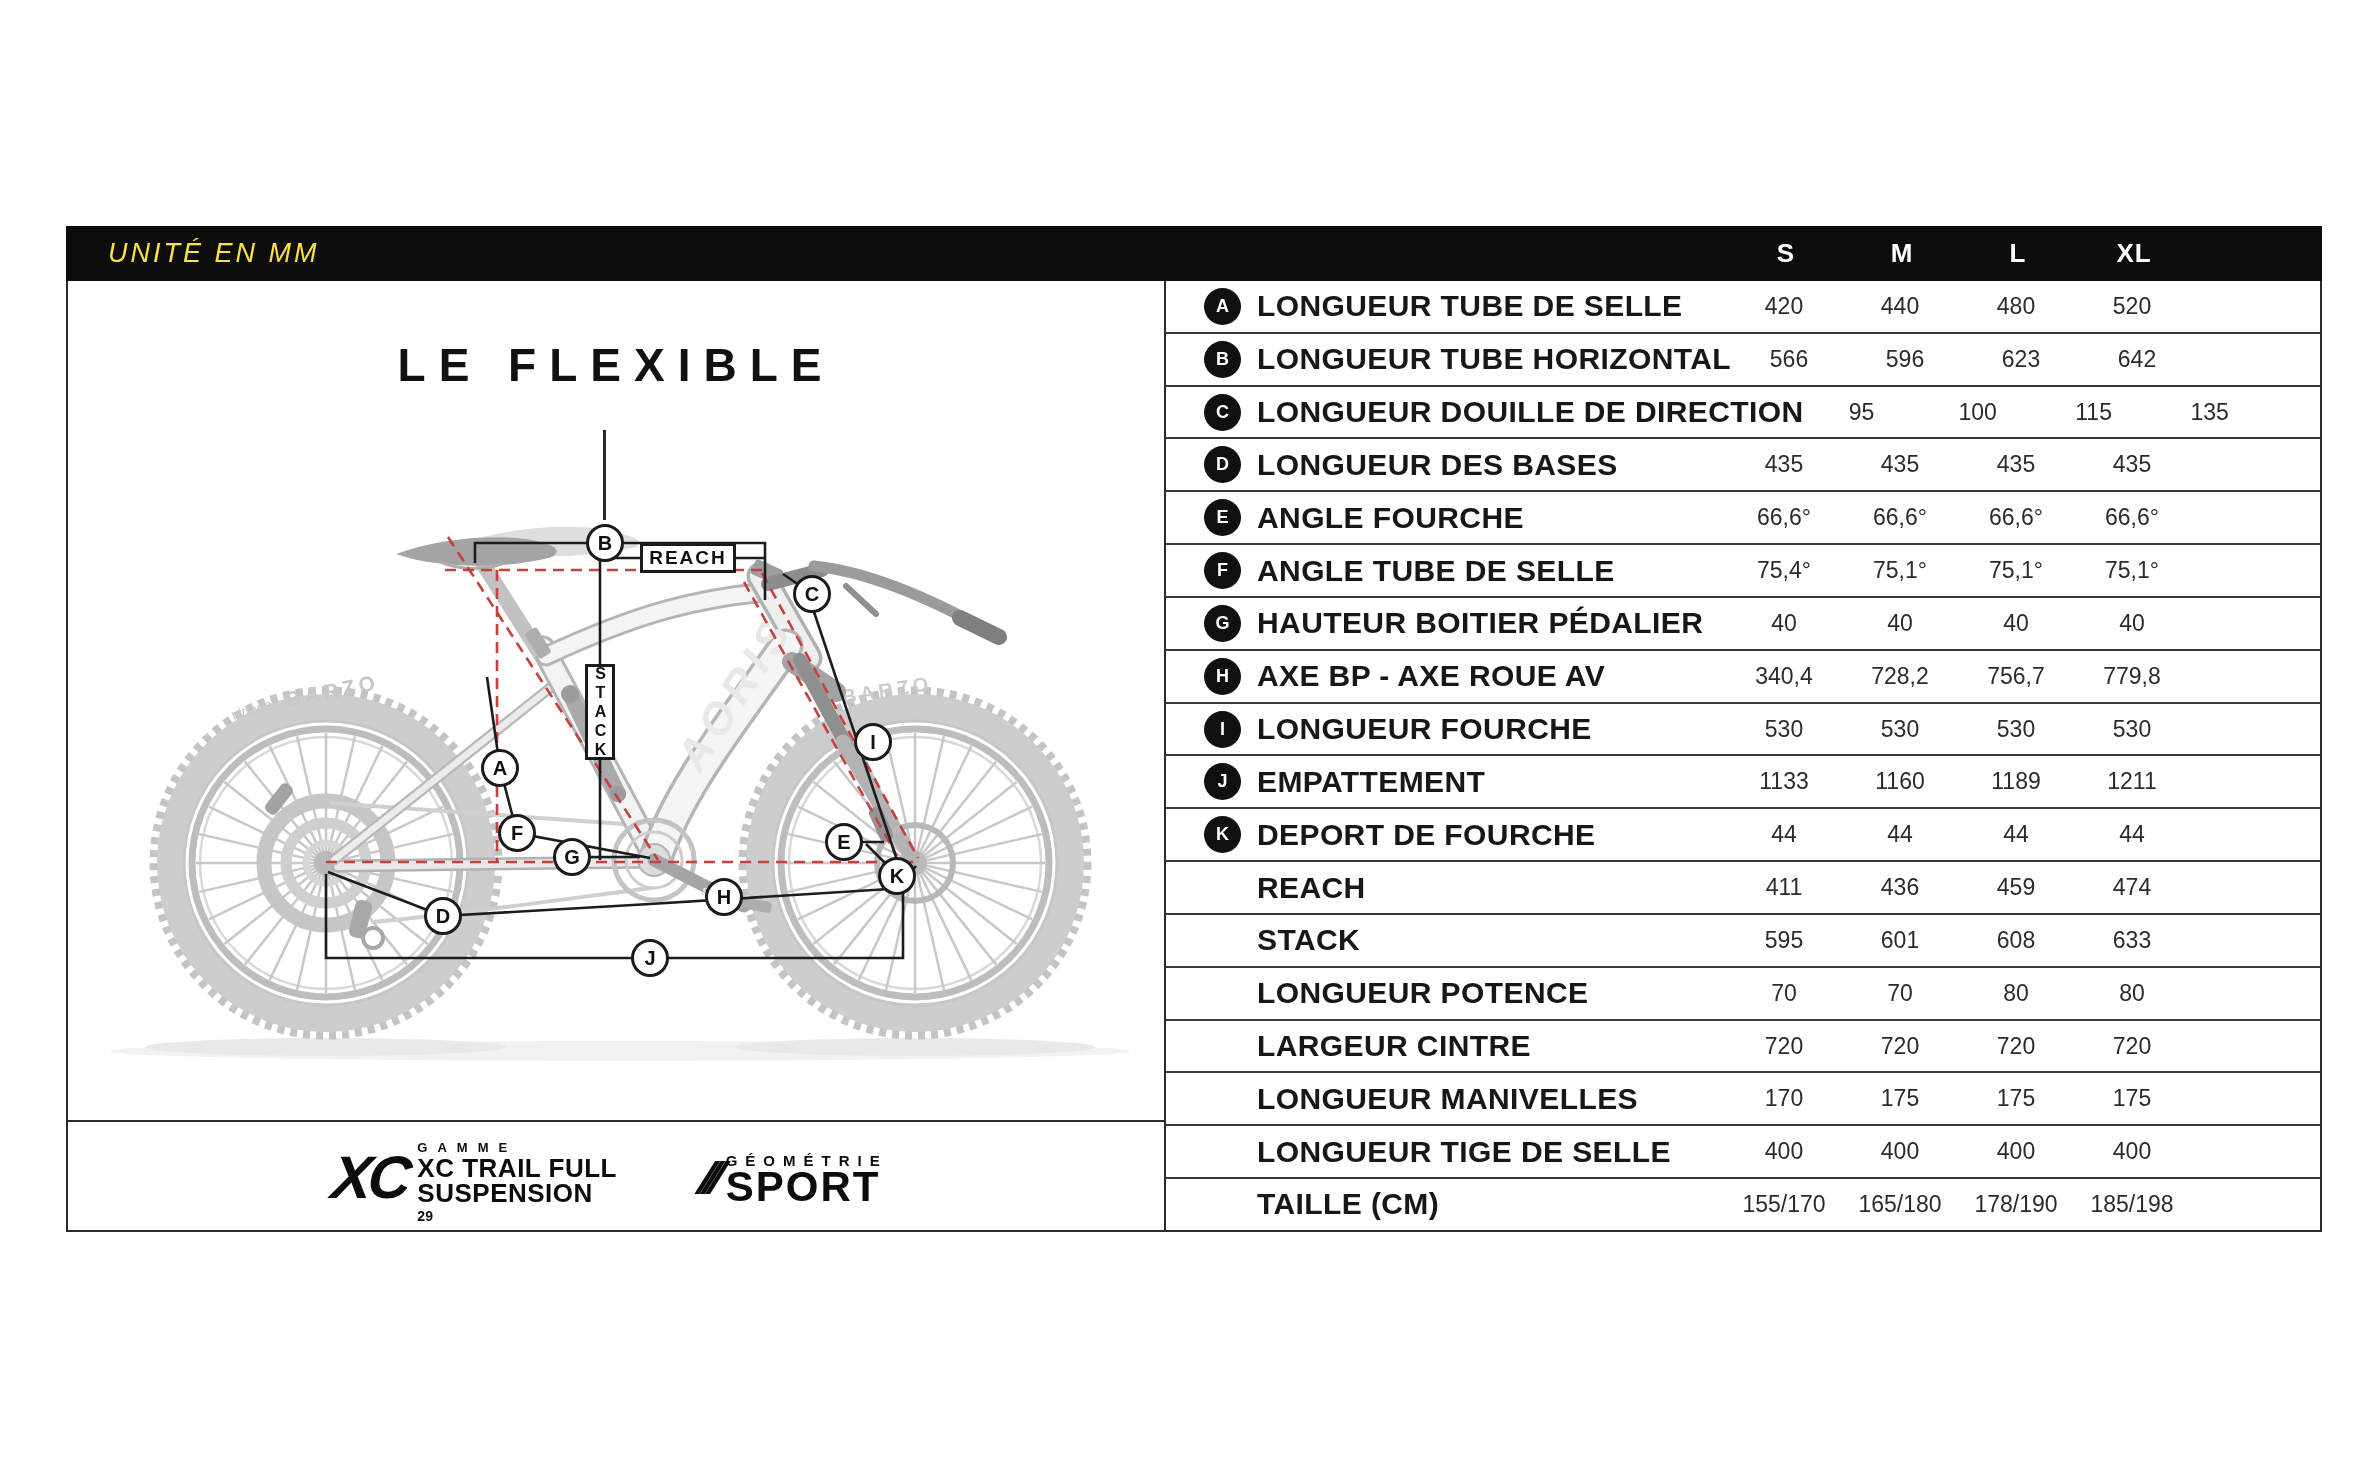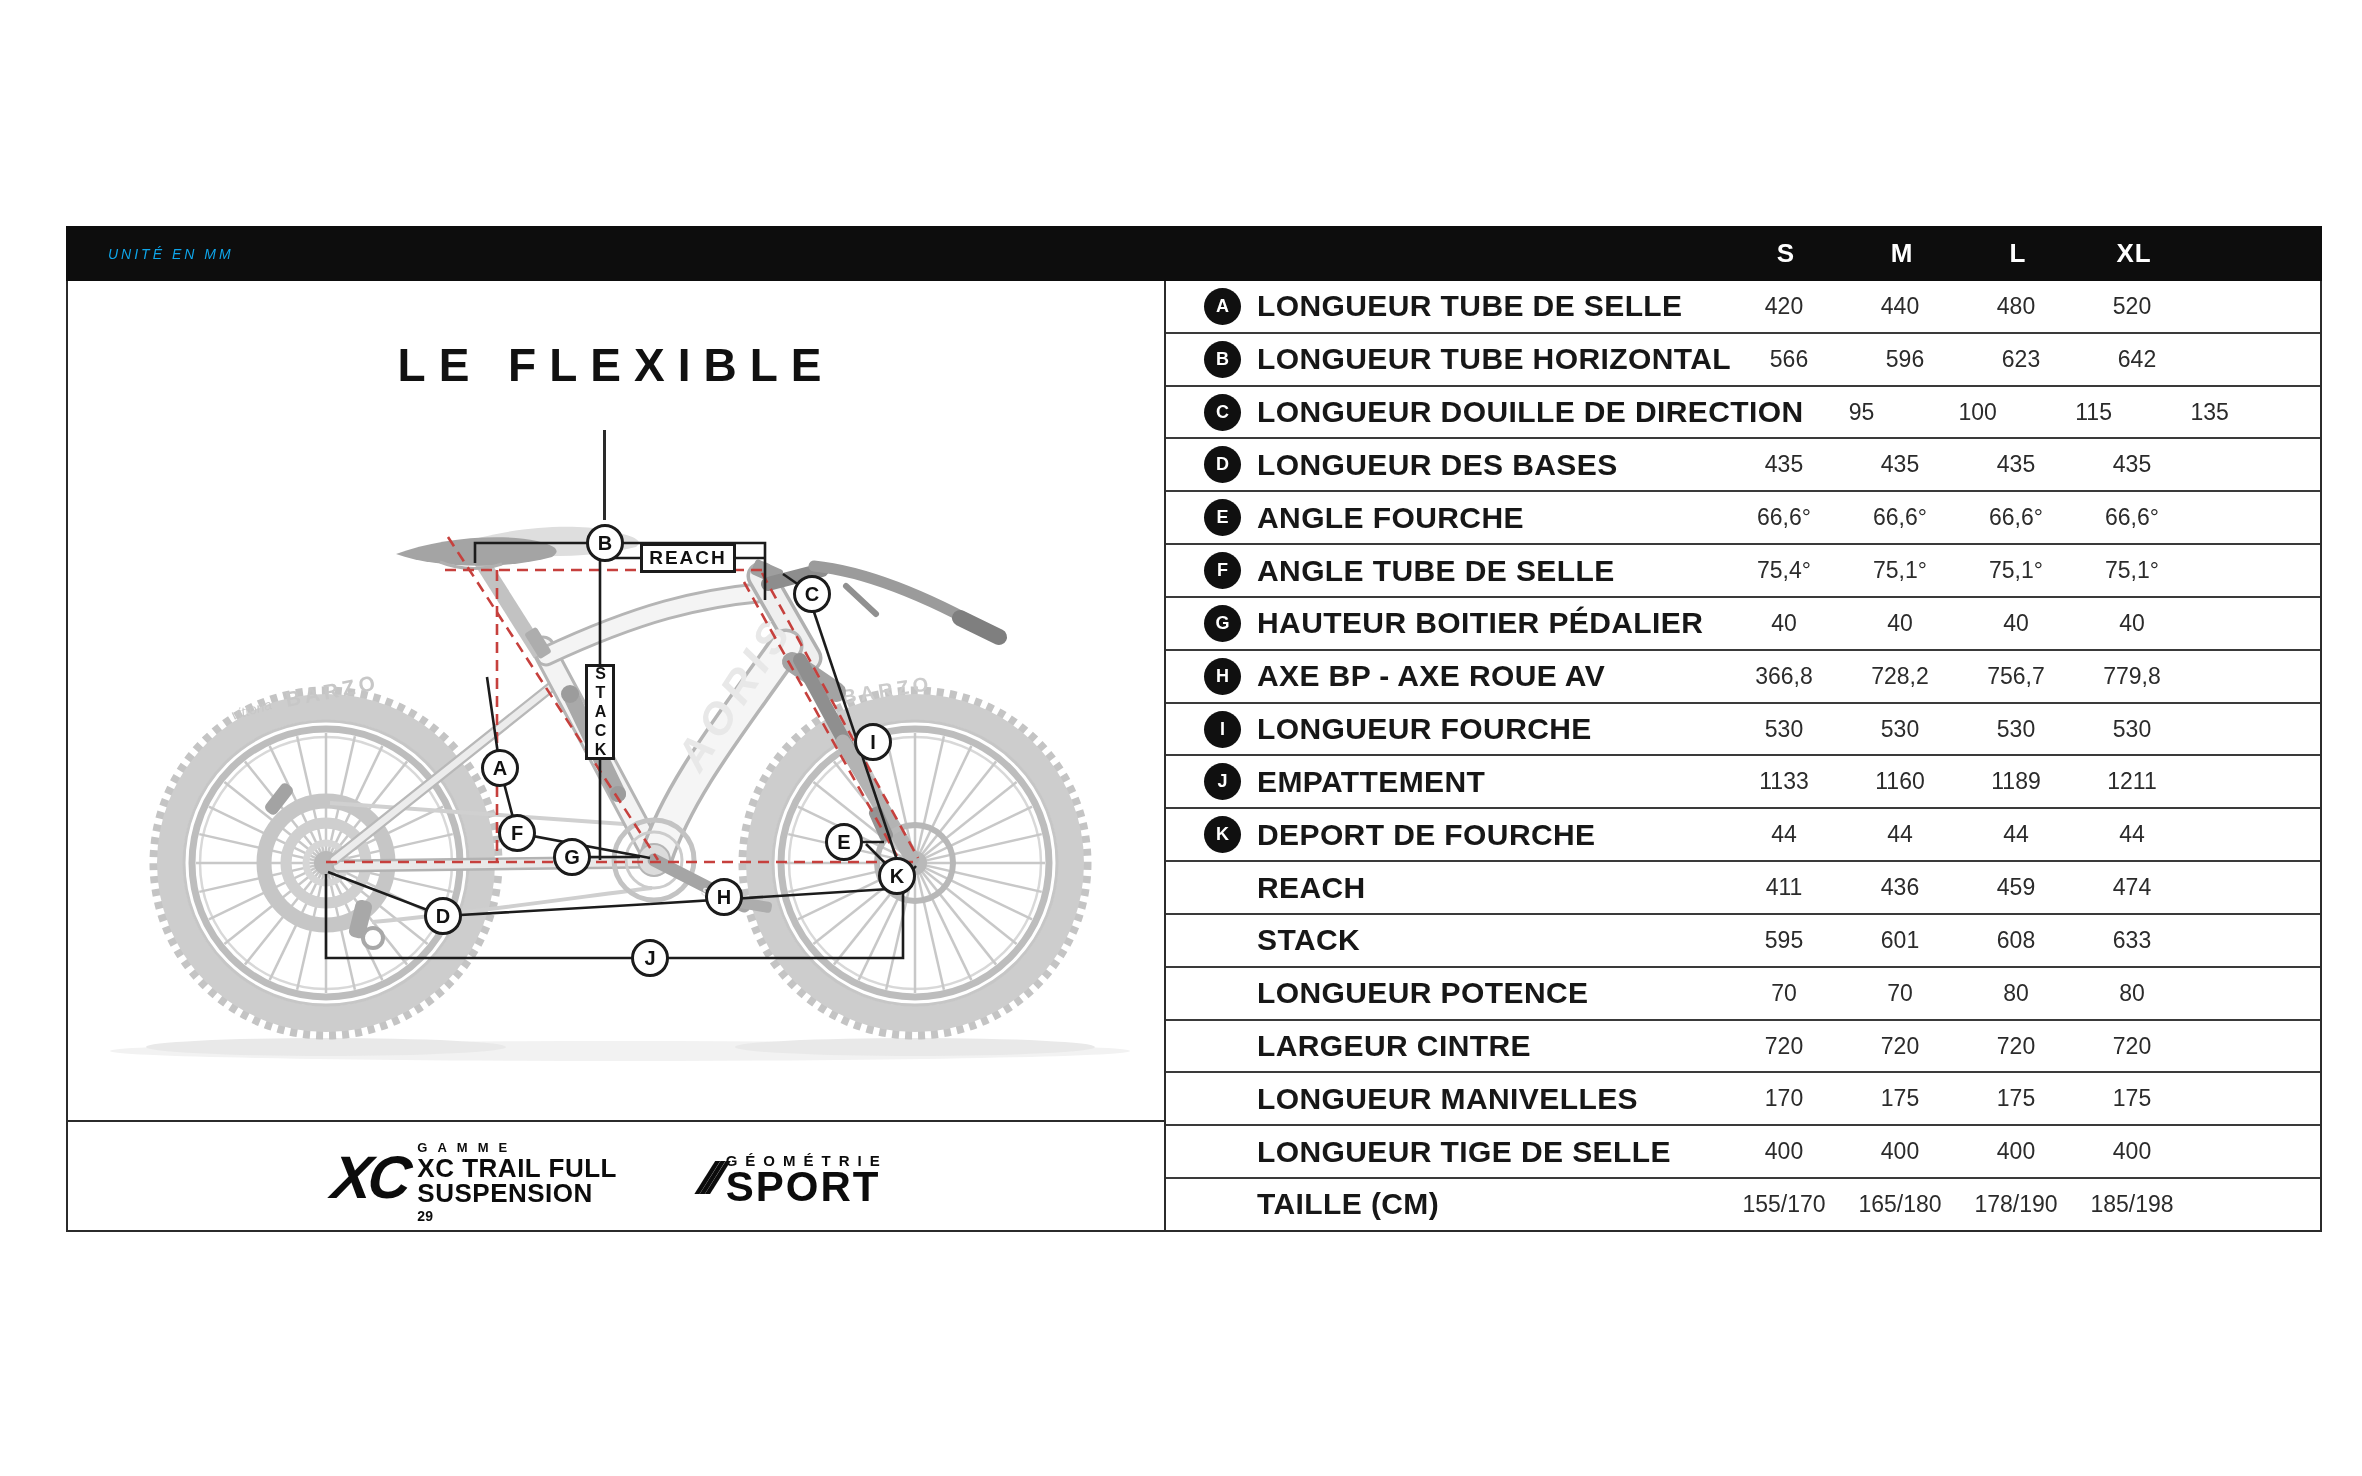--- a/index.html
+++ b/index.html
@@ -2,21 +2,21 @@
 <html><head>
 <meta charset="utf-8">
 <style>
   html,body{margin:0;padding:0;background:#ffffff;}
   body{font-family:"Liberation Sans", sans-serif; -webkit-font-smoothing:antialiased;}
   #page{position:relative;width:2362px;height:1476px;background:#ffffff;overflow:hidden;}
 
   
   .topbar{position:absolute;left:66px;top:226px;width:2256px;height:55px;background:#0d0d0d;
           display:flex;align-items:center;box-sizing:border-box;padding:0 130px 0 42px;}
-  .unit-label{color:#0ea5e9;font-style:italic;font-size:14px;letter-spacing:3px;font-weight:400;}
+  .unit-label{color:#fde047;font-style:italic;font-size:27px;letter-spacing:3px;font-weight:400;}
   .topbar .spacer{flex:1;}
   .size-cell{width:116px;text-align:center;color:#ffffff;font-weight:700;font-size:26px;letter-spacing:1px;}
 
   
   .left-box{position:absolute;left:66px;top:281px;width:1100px;height:951px;box-sizing:border-box;
             border-left:2px solid #2b2b2b;border-right:2px solid #2b2b2b;border-bottom:2px solid #2b2b2b;background:#fff;}
   .left-divider{position:absolute;left:66px;top:1120px;width:1100px;height:2px;background:#2b2b2b;}
 
   .title-wrap{position:absolute;left:66px;top:330px;width:1100px;text-align:center;pointer-events:none;}
   .title-range{font-size:23px;letter-spacing:8px;color:#1c1c1c;font-weight:500;}
@@ -291,21 +291,21 @@
         <div class="badge">G</div>
         <div class="geo-label">HAUTEUR BOITIER PÉDALIER</div>
         <div class="geo-val">40</div>
         <div class="geo-val">40</div>
         <div class="geo-val">40</div>
         <div class="geo-val">40</div>
       </div>
     <div class="geo-row">
         <div class="badge">H</div>
         <div class="geo-label">AXE BP - AXE ROUE AV</div>
-        <div class="geo-val">366,8</div>
+        <div class="geo-val">340,4</div>
         <div class="geo-val">728,2</div>
         <div class="geo-val">756,7</div>
         <div class="geo-val">779,8</div>
       </div>
     <div class="geo-row">
         <div class="badge">I</div>
         <div class="geo-label">LONGUEUR FOURCHE</div>
         <div class="geo-val">530</div>
         <div class="geo-val">530</div>
         <div class="geo-val">530</div>

